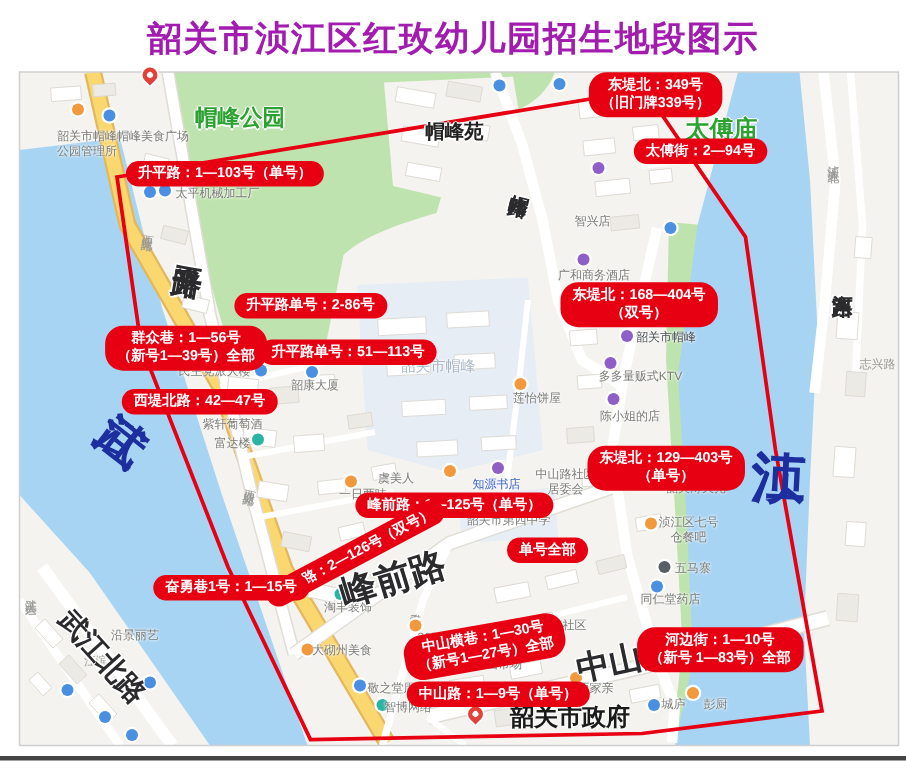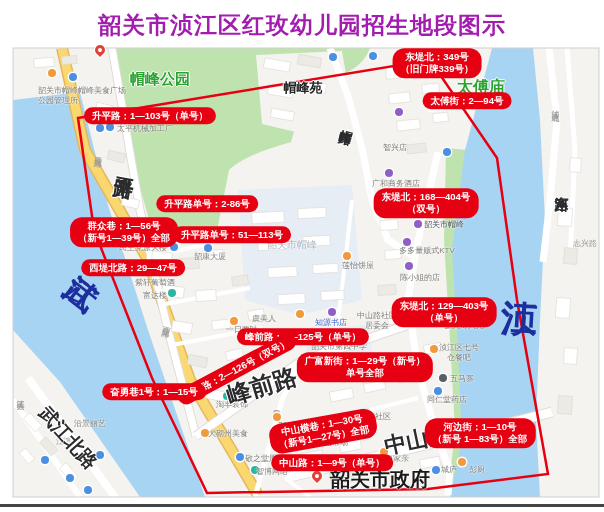--- a/index.html
+++ b/index.html
@@ -314,21 +314,21 @@
       </div>
       <div class="poi" style="left: 232px; top: 405px; transform: translate(-50%, -50%) rotate(0deg);">
         <div>淘丰装饰</div>
       </div>
       <div class="poi" style="left: 228px; top: 434px; transform: translate(-50%, -50%) rotate(0deg);">
         <div>大砌州美食</div>
       </div>
       <div class="poi" style="left: 90px; top: 424px; transform: translate(-50%, -50%) rotate(0deg);">
         <div>沿景丽艺</div>
       </div>
-      <div class="poi" style="left: 380px; top: 479px; transform: translate(-50%, -50%) rotate(0deg); font-size: 20px; color: rgb(26, 26, 26); font-weight: bold;">
+      <div class="poi" style="left: 380px; top: 479px; transform: translate(-50%, -50%) rotate(0deg); font-size: 16px; color: rgb(26, 26, 26); font-weight: bold;">
         <div>韶关市政府</div>
       </div>
       <div class="street vert" style="left: 129px; top: 163px; transform: translate(-50%, -50%) rotate(10deg); font-size: 20px;">
         <div>升平路</div>
       </div>
       <div class="street vert" style="left: 349px; top: 122px; transform: translate(-50%, -50%) rotate(14deg); font-size: 13px;">
         <div>帽峰路</div>
       </div>
       <div class="street" style="left: 262px; top: 386px; transform: translate(-50%, -50%) rotate(-17deg); font-size: 24px;">
         <div>峰前路</div>
@@ -371,41 +371,40 @@
         <div>升平路单号：2-86号</div>
       </div>
       <div class="pill" style="left: 232px; top: 235px; transform: translate(-50%, -50%) rotate(0deg);">
         <div>升平路单号：51—113号</div>
       </div>
       <div class="pill" style="left: 124px; top: 232px; transform: translate(-50%, -50%) rotate(0deg);">
         <div>群众巷：1—56号</div>
         <div>（新号1—39号）全部</div>
       </div>
       <div class="pill" style="left: 133px; top: 268px; transform: translate(-50%, -50%) rotate(0deg);">
-        <div>西堤北路：29—47号</div>
+        <div>西堤北路：42—47号</div>
       </div>
       <div class="pill" style="left: 303px; top: 337px; transform: translate(-50%, -50%) rotate(0deg);">
         <div>峰前路：1—125号（单号）</div>
       </div>
       <div class="pill" style="left: 237px; top: 369px; transform: translate(-50%, -50%) rotate(-28deg);">
         <div>峰前路：2—126号（双号）</div>
       </div>
       <div class="pill" style="left: 154px; top: 392px; transform: translate(-50%, -50%) rotate(0deg);">
         <div>奋勇巷1号：1—15号</div>
       </div>
       <div class="pill" style="left: 426px; top: 203px; transform: translate(-50%, -50%) rotate(0deg);">
         <div>东堤北：168—404号</div>
         <div>（双号）</div>
       </div>
       <div class="pill" style="left: 444px; top: 312px; transform: translate(-50%, -50%) rotate(0deg);">
         <div>东堤北：129—403号</div>
         <div>（单号）</div>
       </div>
       <div class="pill" style="left: 365px; top: 367px; transform: translate(-50%, -50%) rotate(0deg);">
-        <div>广富新街：1—29号（新号）</div>
         <div>单号全部</div>
       </div>
       <div class="pill" style="left: 323px; top: 431px; transform: translate(-50%, -50%) rotate(-10deg);">
         <div>中山横巷：1—30号</div>
         <div>（新号1—27号）全部</div>
       </div>
       <div class="pill" style="left: 332px; top: 463px; transform: translate(-50%, -50%) rotate(0deg);">
         <div>中山路：1—9号（单号）</div>
       </div>
       <div class="pill" style="left: 480px; top: 433px; transform: translate(-50%, -50%) rotate(0deg);">

